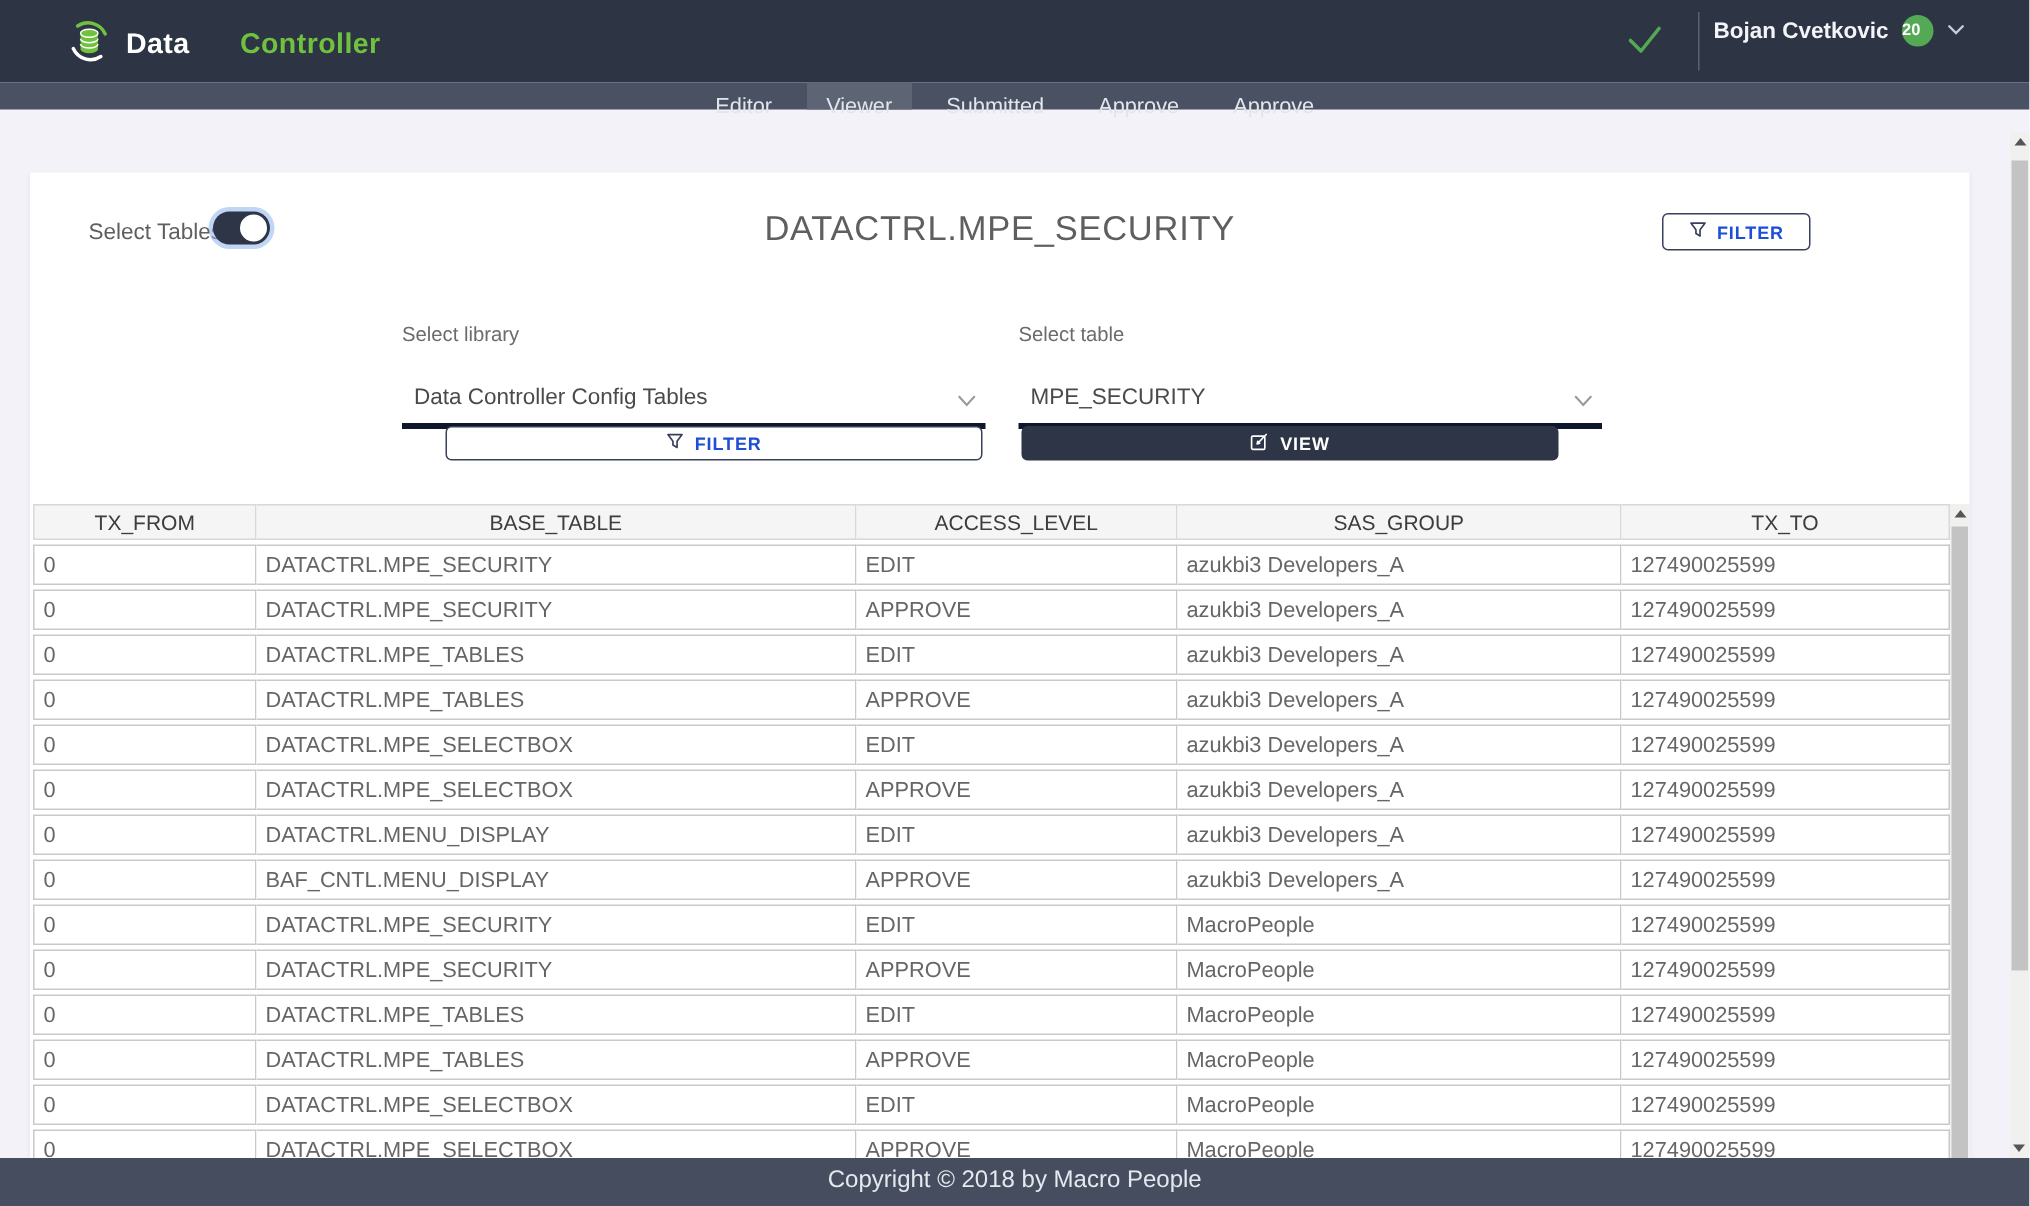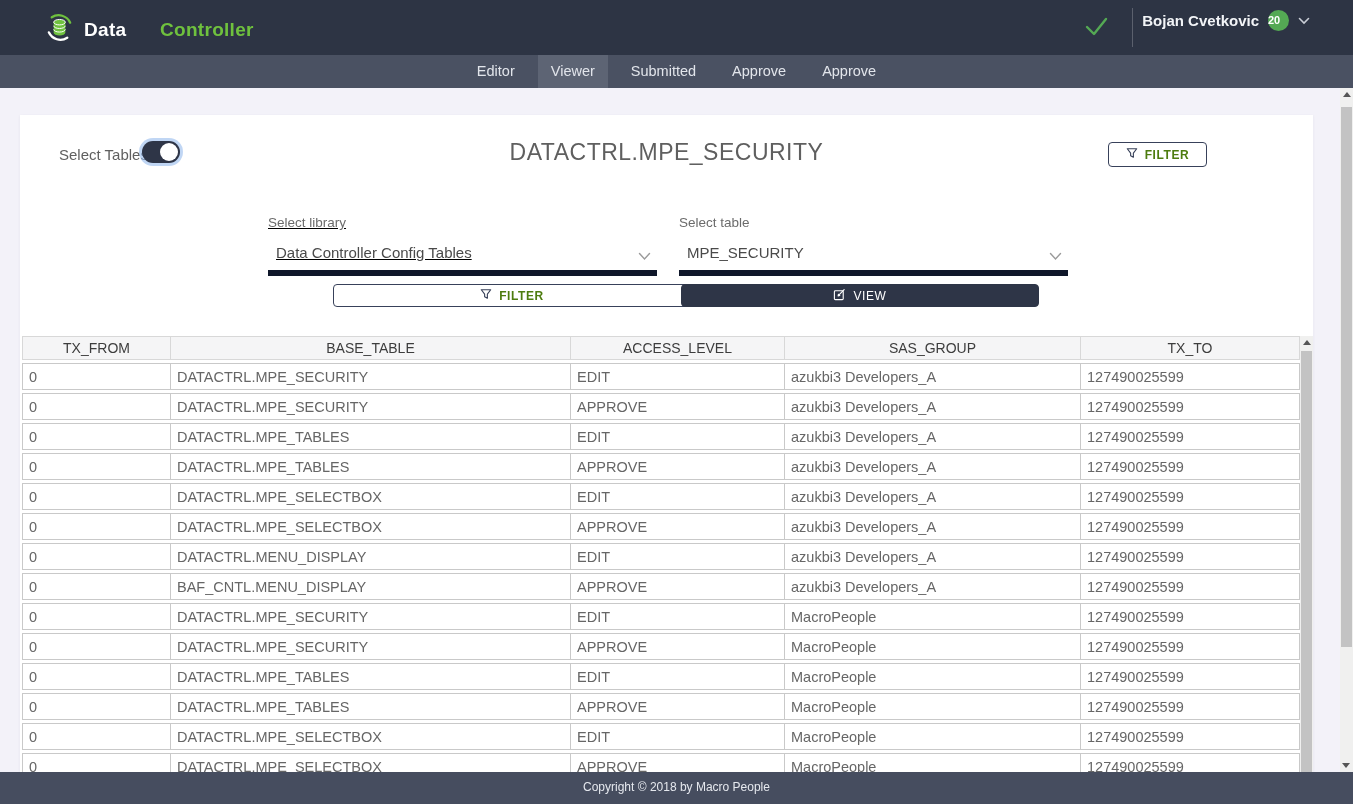--- a/index.html
+++ b/index.html
@@ -11,66 +11,66 @@
   .brand { position:absolute; left:44px; top:12px; display:flex; align-items:center; gap:9px; cursor:pointer; }
   .brand-text { font-size:19px; font-weight:bold; color:#ffffff; letter-spacing:0.3px; }
   .brand-text .green { color:#6fc13e;margin-left:28px; }
   .nav-check { position:absolute; left:1083px; top:15px; }
   .nav-divider { position:absolute; left:1132px; top:8px; width:1px; height:39px; background:rgba(255,255,255,0.22); }
   .user-menu { position:absolute; right:43px; top:0; height:40px; display:flex; align-items:center; gap:9px; cursor:pointer; }
   .user-name { color:#f2f4f7; font-size:15px; font-weight:bold; }
   .user-badge { display:inline-block; width:21px; height:21px; border-radius:50%; background:#54a954; color:#fff; font-size:11px; font-weight:bold; line-height:21px; }
 
   
-  .tabbar { position:absolute; top:55px; left:0; right:0; height:33px; background:#4a5162; display:flex; justify-content:center; z-index:5; }
+  .tabbar { position:absolute; top:55px; left:0; right:0; height:18px; background:#4a5162; display:flex; justify-content:center; z-index:5; }
   .tab { display:block; line-height:33px; padding:0 13px; margin:0 5px; color:#e2e5eb; font-size:14.5px; text-decoration:none; cursor:pointer; }
   .tab.active { background:#5d6474; }
 
   
   .main { position:absolute; top:88px; bottom:32px; left:0; right:0; background:#f3f2f9; overflow:hidden; }
   .card { position:absolute; left:20px; top:27px; width:1293px; bottom:0; background:#ffffff; box-shadow:0 1px 3px rgba(40,40,80,0.07); }
 
   .st-label { position:absolute; left:39px; top:31px; font-size:15px; color:#5f5f5f; }
   .toggle { position:absolute; left:122px; top:26px; width:38px; height:22px; border-radius:11px; background:#2e3547; box-shadow:0 0 0 3px rgba(140,180,235,0.55); cursor:pointer; }
   .toggle .knob { position:absolute; right:2px; top:2px; width:18px; height:18px; border-radius:50%; background:#ffffff; }
 
   .page-title { position:absolute; left:0; right:0; top:24px; text-align:center; font-size:23px; font-weight:normal; color:#5f5f5f; letter-spacing:0.5px; }
 
-  .btn-outline { display:flex; align-items:center; justify-content:center; gap:7px; background:#ffffff; border:1px solid #38415a; border-radius:4px; color:#4d7c0f; font-family:"Liberation Sans",sans-serif; font-size:12px; font-weight:bold; letter-spacing:0.6px; cursor:pointer;margin-left:36px; }
-  .btn-dark { display:flex; align-items:center; justify-content:center; gap:7px; background:#2e3547; border:1px solid #2e3547; border-radius:4px; color:#ffffff; font-family:"Liberation Sans",sans-serif; font-size:12px; font-weight:normal; letter-spacing:0.6px; cursor:pointer; }
+  .btn-outline { display:flex; align-items:center; justify-content:center; gap:7px; background:#ffffff; border:1px solid #38415a; border-radius:4px; color:#1d4ed8; font-family:"Liberation Sans",sans-serif; font-size:12px; font-weight:bold; letter-spacing:0.6px; cursor:pointer; }
+  .btn-dark { display:flex; align-items:center; justify-content:center; gap:7px; background:#2e3547; border:1px solid #2e3547; border-radius:4px; color:#ffffff; font-family:"Liberation Sans",sans-serif; font-size:12px; font-weight:bold; letter-spacing:0.6px; cursor:pointer; }
   .top-filter { position:absolute; right:106px; top:27px; width:99px; height:25px; }
   .action-filter { position:absolute; left:277px; top:169px; width:358px; height:23px; }
   .action-view { position:absolute; left:661px; top:169px; width:358px; height:23px; }
 
   .select-group { position:absolute; top:100px; width:389px; }
-  .select-group.lib { left:248px;text-decoration:underline; }
+  .select-group.lib { left:248px; }
   .select-group.tbl { left:659px; }
   .select-label { font-size:13.5px; color:#6b6b6b; }
-  .select-control { position:relative; margin-top:14px; border-bottom:6px solid #0f172a; padding:0 24px 8px 8px; cursor:pointer; }
+  .select-control { position:relative; margin-top:26px; border-bottom:4px solid #0f172a; padding:0 24px 8px 8px; cursor:pointer; }
   .select-value { font-size:15px; color:#4a4a4a; white-space:nowrap; }
   .select-chev { position:absolute; right:6px; top:3px; }
 
   
   .grid-wrap { position:absolute; left:2px; top:218px; width:1278px; bottom:0; overflow:hidden; }
   .grid { width:1278px; border-collapse:separate; border-spacing:0 3px; table-layout:fixed; }
   .grid th { background:#f5f5f6; border:1px solid #d8d8d8; border-left:none; height:24px; font-size:14px; font-weight:normal; color:#3d3d3d; text-align:center; overflow:hidden; white-space:nowrap; }
   .grid th:first-child { border-left:1px solid #d8d8d8; }
   .grid td { background:#ffffff; border:1px solid #c9c9c9; border-left:none; height:27px; padding:0 6px; font-size:14.5px; color:#666666; text-align:left; overflow:hidden; white-space:nowrap; cursor:default; }
   .grid td:first-child { border-left:1px solid #c9c9c9; }
 
   
   .grid-scrollbar { position:absolute; right:0; width:13px; top:221px; bottom:0; background:#f0f0ef; }
   .grid-scrollbar .thumb { position:absolute; left:1px; width:11px; top:15px; bottom:0; background:#c3c3c3; }
   .page-scrollbar { position:absolute; right:0; top:0; bottom:0; width:13px; background:#f0f0ef; }
   .page-scrollbar .thumb { position:absolute; left:1px; width:11px; top:19px; height:540px; background:#c3c3c3; }
   .tri-up { width:0; height:0; border-left:4px solid transparent; border-right:4px solid transparent; border-bottom:5px solid #555; margin:4px auto 0 auto; }
   .tri-down { width:0; height:0; border-left:4px solid transparent; border-right:4px solid transparent; border-top:5px solid #555; position:absolute; bottom:4px; left:2px; }
 
   
-  .footer { position:absolute; bottom:0; left:0; right:0; height:32px; background:#464d5f; color:#e5e8ee; font-size:12px; line-height:30px; text-align:center; z-index:5; }
+  .footer { position:absolute; bottom:0; left:0; right:0; height:32px; background:#464d5f; color:#e5e8ee; font-size:16px; line-height:30px; text-align:center; z-index:5; }
 </style>
 </head>
 <body>
 
 <header class="navbar">
   <div class="brand">
     <span>
       <svg width="31" height="31" viewBox="0 0 32 32">
         <path d="M27 11 A13 13 0 0 0 8 5.5" stroke="#6fc13e" fill="none" stroke-width="2.4" stroke-linecap="round"></path>
         <path d="M5 21 A13 13 0 0 0 24 26.5" stroke="#ffffff" fill="none" stroke-width="2.4" stroke-linecap="round"></path>

